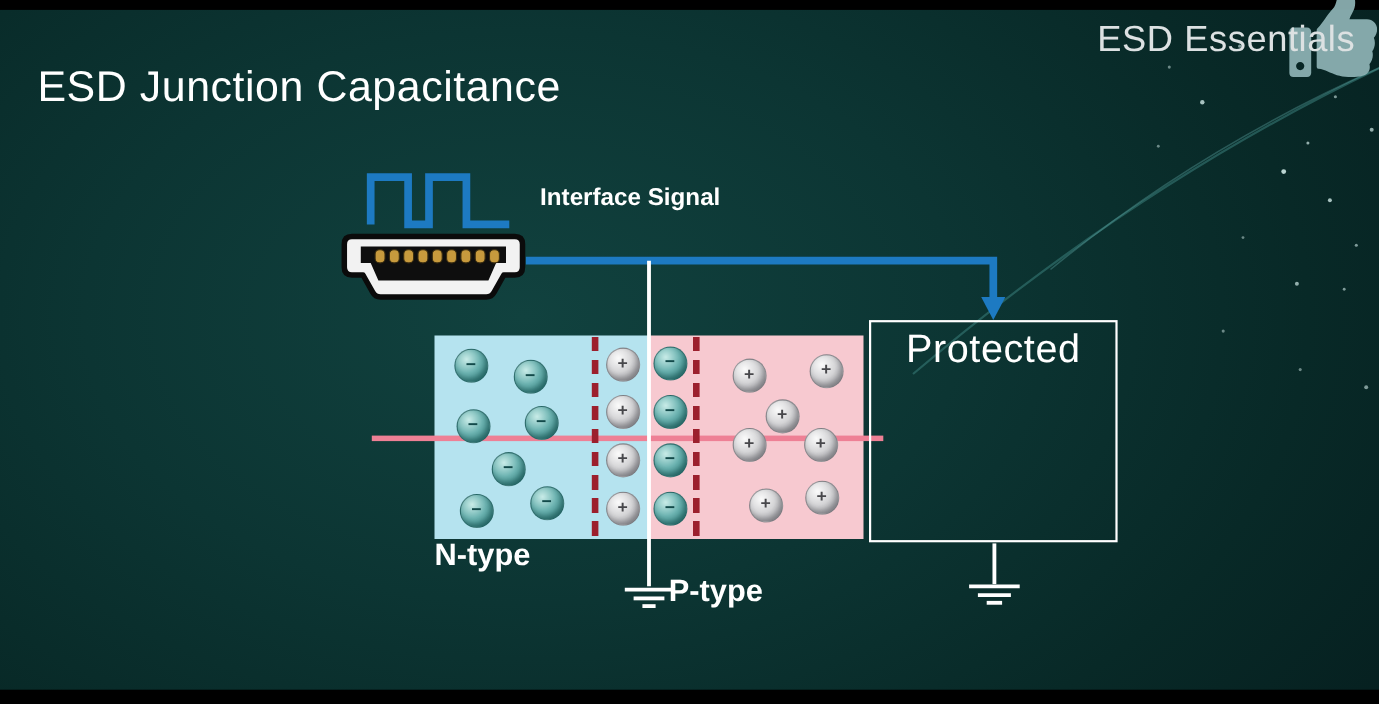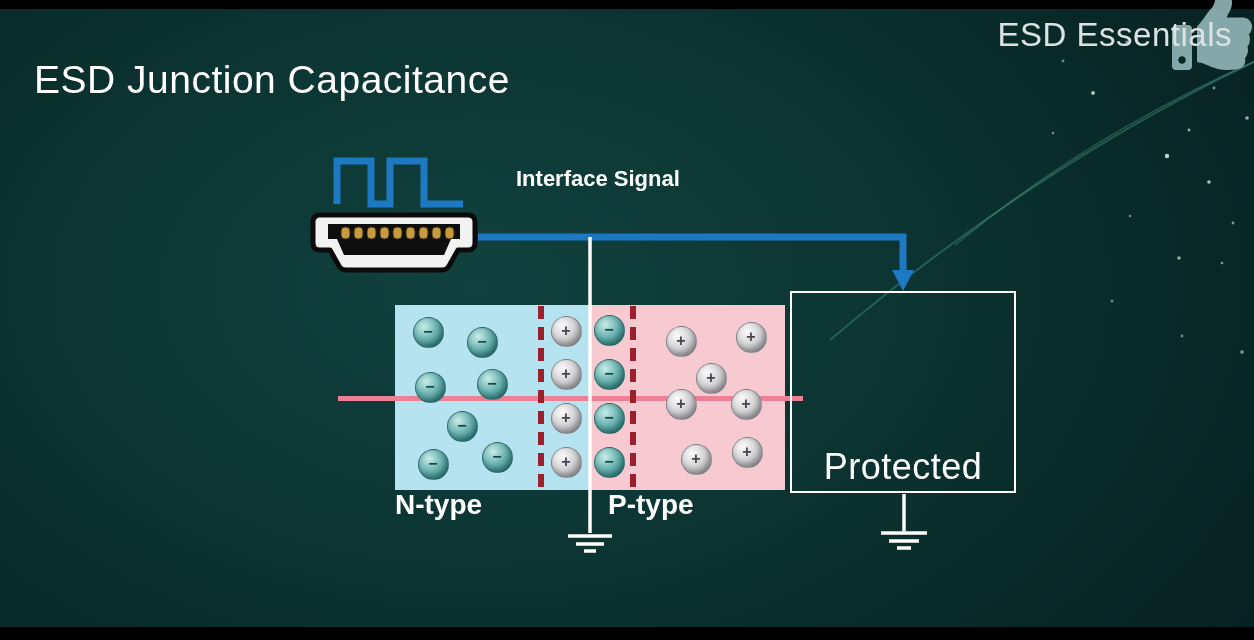--- a/index.html
+++ b/index.html
@@ -16,21 +16,21 @@
     position:relative;width:1254px;height:640px;overflow:hidden;
     font-family:"Liberation Sans","DejaVu Sans",sans-serif;
     background:radial-gradient(ellipse 950px 620px at 38% 45%, #11423f 0%, #0c3533 42%, #082927 75%, #062020 100%);
   }
   .letterbox{position:absolute;left:0;width:100%;background:#000;z-index:10;}
   .letterbox.top{top:0;height:9px;}
   .letterbox.bottom{bottom:0;height:13px;}
   .slide-title{position:absolute;left:34px;top:20px;font-size:39px;font-weight:400;color:#ffffff;letter-spacing:.5px;z-index:11;margin-top:38px;}
   .brand-text{position:absolute;top:16px;right:22px;font-size:33px;font-weight:400;color:#dce1e2;z-index:12;letter-spacing:.5px;}
   .thumb-icon{position:absolute;top:-10px;right:2px;z-index:11;opacity:.92;}
-  .interface-signal-label{position:absolute;left:516px;top:166px;font-size:22px;font-weight:700;color:#ffffff;z-index:9;}
+  .interface-signal-label{position:absolute;left:491px;top:166px;font-size:22px;font-weight:700;color:#ffffff;z-index:9;}
   .region{position:absolute;top:305px;height:185px;z-index:3;}
   .region.n{left:395px;width:195px;background:var(--n-region);}
   .region.p{left:590px;width:195px;background:var(--p-region);}
   .depletion-dash-line{position:absolute;top:306px;height:183px;width:6px;z-index:5;
     background:repeating-linear-gradient(to bottom,var(--depletion-dash) 0 13px,transparent 13px 21px);}
   .depletion-dash-line.left{left:538px;}
   .depletion-dash-line.right{left:630px;}
   .pn-junction-line{position:absolute;left:338px;top:396px;width:465px;height:5px;background:var(--junction-line-pink);z-index:4;}
   .sphere-layer{position:absolute;left:0;top:0;width:100%;height:100%;z-index:6;pointer-events:none;}
   .sphere{position:absolute;width:29px;height:29px;border-radius:50%;
@@ -39,25 +39,25 @@
   .sphere.electron{
     background:radial-gradient(circle at 35% 30%, #c9ece8 0%, #6cb3b1 45%, #3a8886 80%, #2a6f6e 100%);
     color:#134a4a;border:1px solid rgba(17,70,70,.55);
     box-shadow:inset -2px -3px 5px rgba(0,40,40,.35);}
   .sphere.hole{
     background:radial-gradient(circle at 35% 30%, #fbfbfb 0%, #d4d4d6 45%, #a5a5a9 80%, #8d8d91 100%);
     color:#47474b;border:1px solid rgba(80,80,85,.5);
     box-shadow:inset -2px -3px 5px rgba(40,40,45,.3);}
   .region-label{position:absolute;top:489px;font-size:28px;font-weight:700;color:#ffffff;z-index:9;}
   .region-label.n{left:395px;width:185px;}
-  .region-label.p{left:608px;width:180px;}
+  .region-label.p{left:608px;width:180px;margin-top:32px;}
   .protected-box{
     position:absolute;left:790px;top:291px;width:226px;height:202px;
     border:2.5px solid #ffffff;box-sizing:border-box;z-index:8;
-    display:flex;flex-direction:column;align-items:center;justify-content:flex-end;
+    display:flex;flex-direction:column;align-items:center;justify-content:flex-start;
     color:#ffffff;font-size:36px;font-weight:400;line-height:1.32;letter-spacing:.5px;}
   svg.bg-decor{position:absolute;left:0;top:0;z-index:1;}
   svg.overlay{position:absolute;left:0;top:0;z-index:7;pointer-events:none;}
 </style>
 </head>
 <body>
 
 <div class="frame">
 
   <svg class="bg-decor" width="1254" height="640" viewBox="0 0 1254 640">

